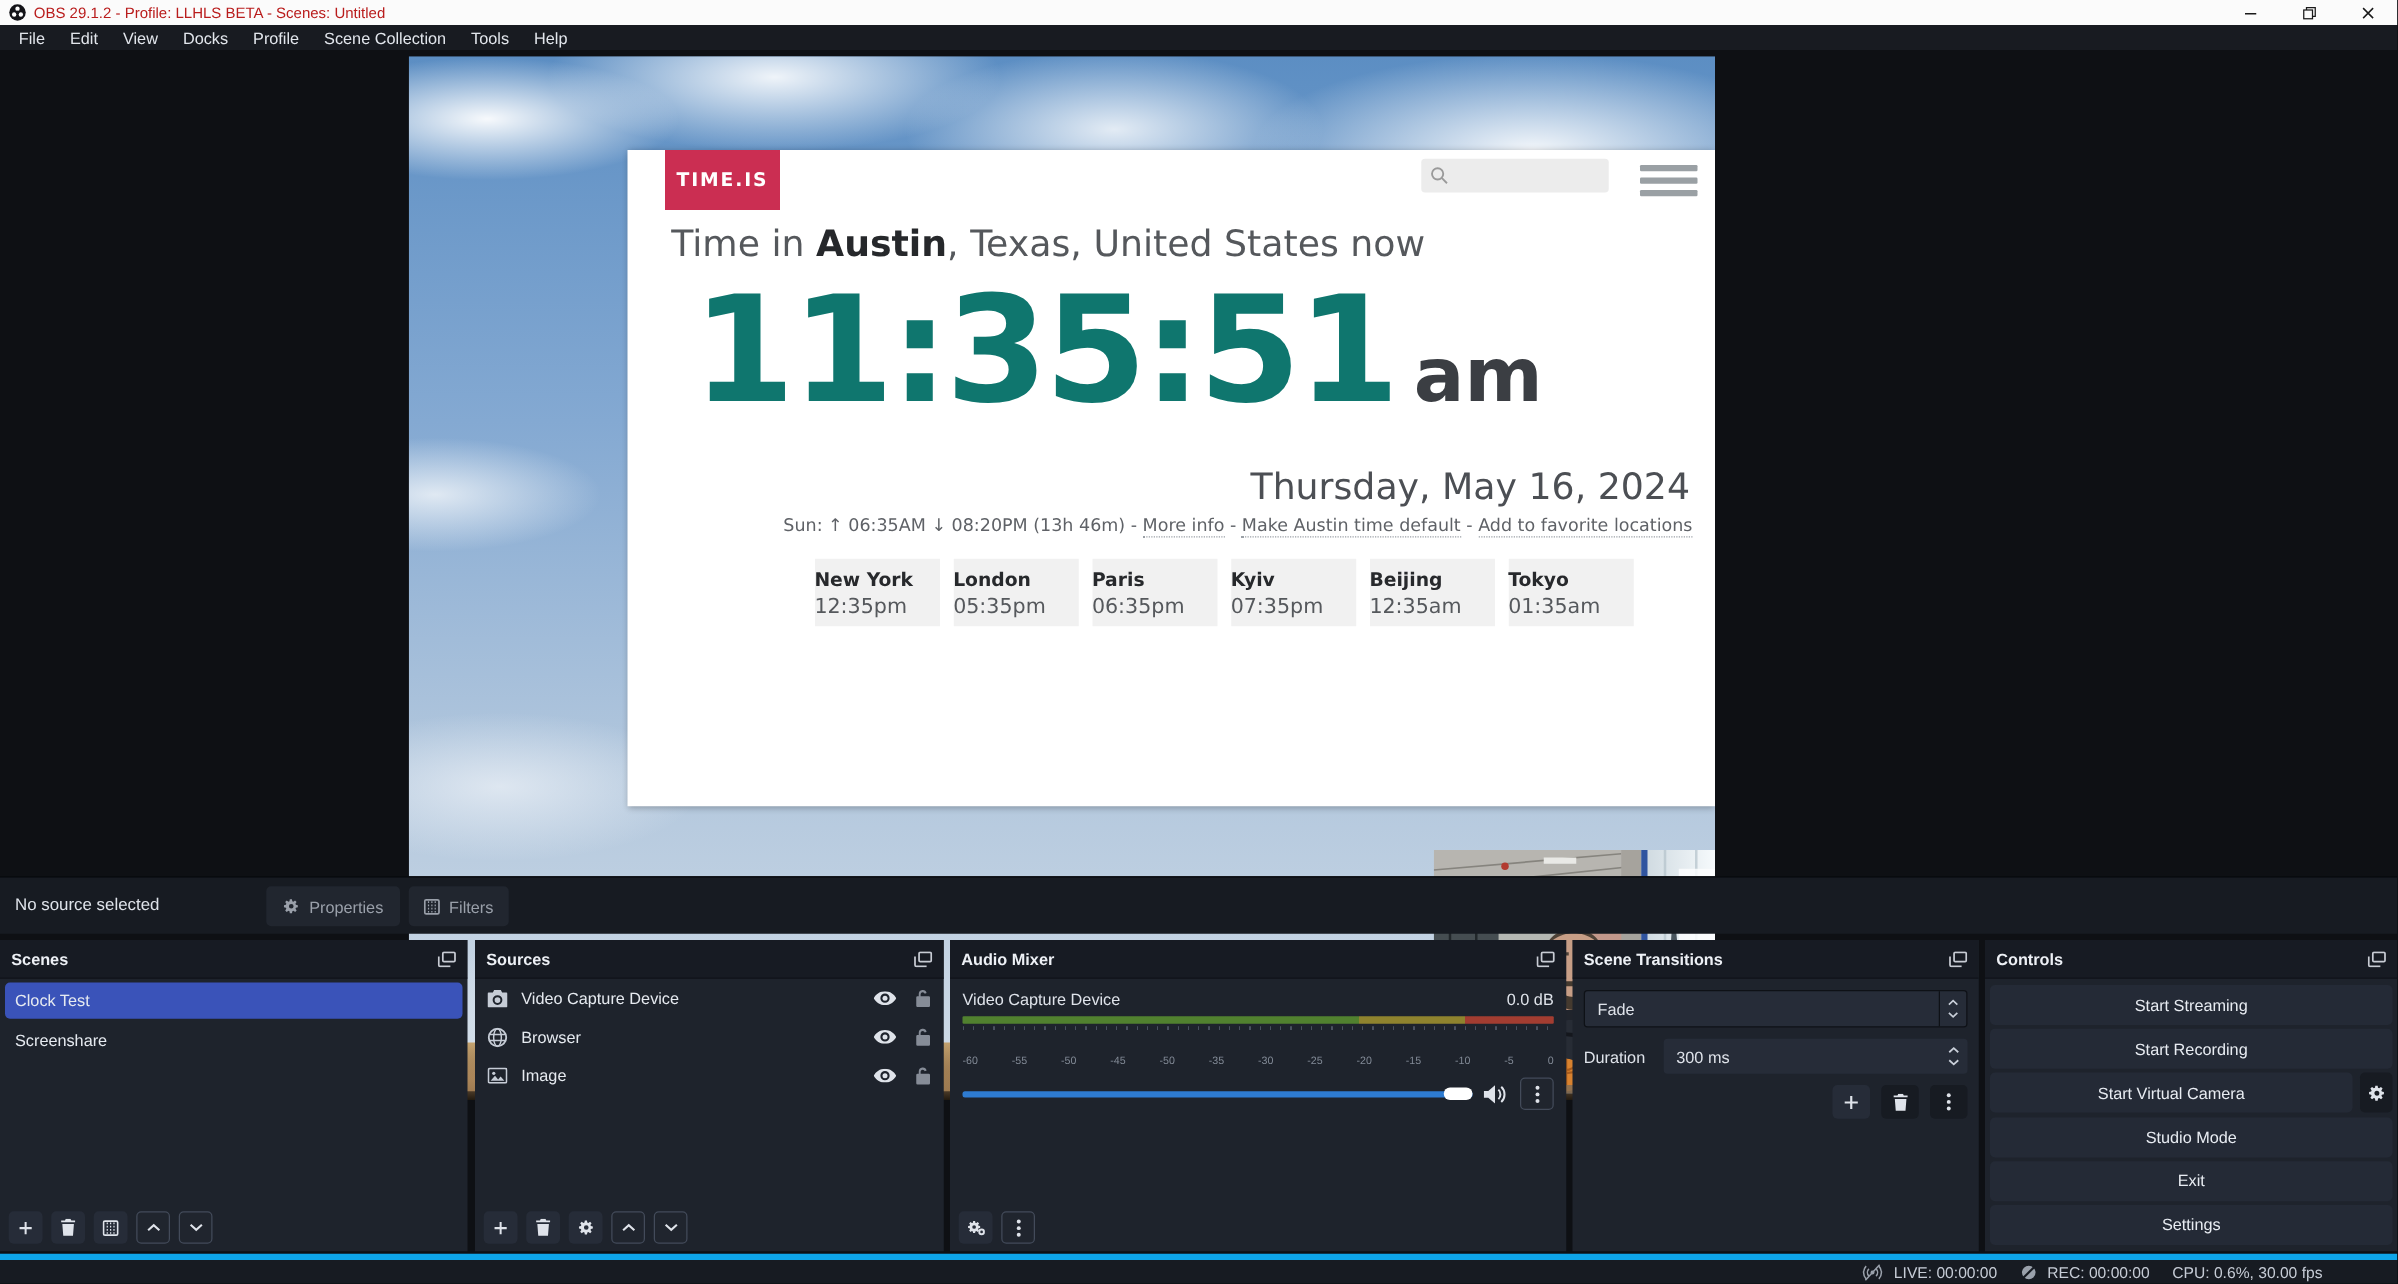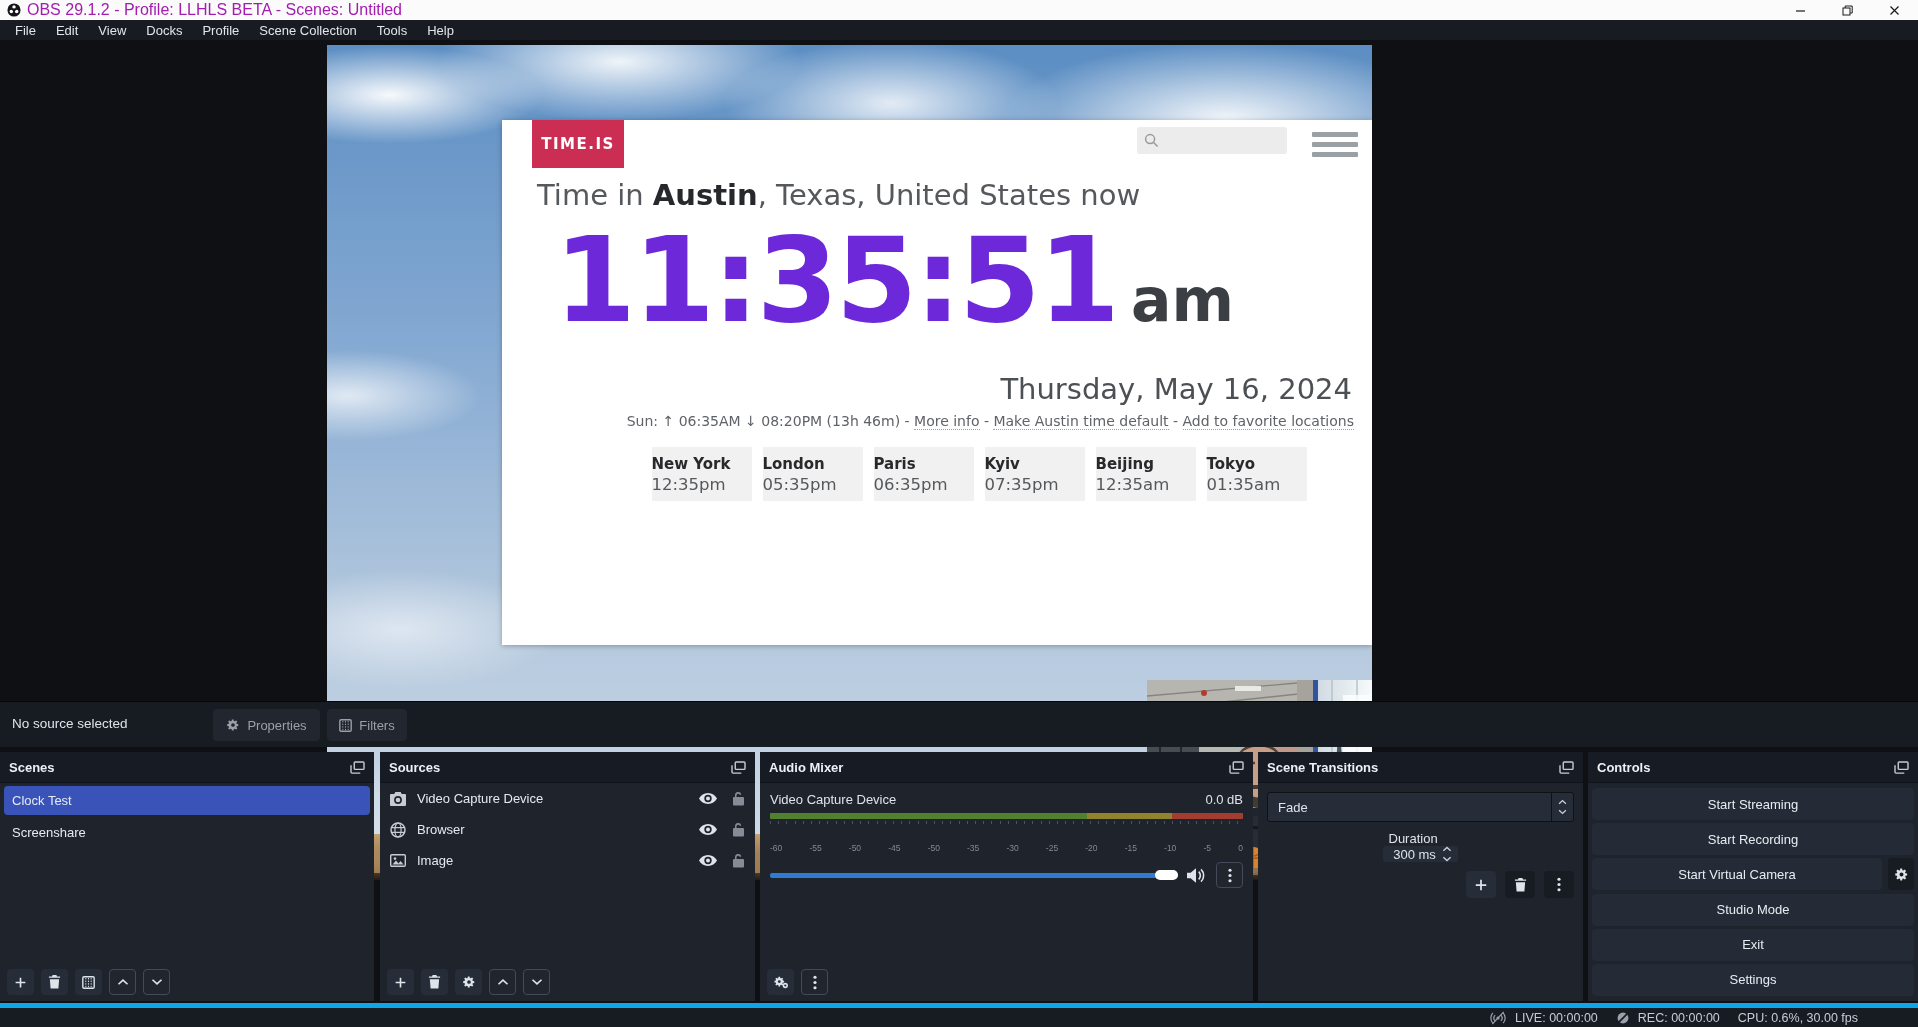--- a/index.html
+++ b/index.html
@@ -3,21 +3,21 @@
 <meta charset="utf-8">
 <style>
   * { margin:0; padding:0; box-sizing:border-box; }
   html,body { width:1918px; height:1027px; }
   body { font-family:"Liberation Sans", sans-serif; background:#0e1014; overflow:hidden; }
   .app { position:relative; width:1918px; height:1027px; background:#0e1014; overflow:hidden; }
 
   
   .titlebar { position:absolute; left:0; top:0; width:100%; height:20px; background:#fbfbfb; display:flex; align-items:center; }
   .titlebar .obs-logo { margin:0 6px 0 7px; width:14px; height:14px; }
-  .titlebar .title { font-size:16px; color:#a21caf; }
+  .titlebar .title { font-size:12px; color:#b91c1c; }
   .winbtns { position:absolute; right:0; top:0; height:20px; display:flex; }
   .winbtn { width:47px; height:20px; display:flex; align-items:center; justify-content:center; }
 
   
   .menubar { position:absolute; left:0; top:20px; width:100%; height:20px; background:#181b21; display:flex; align-items:center; padding-left:5px; }
   .menubar span { font-size:13px; color:#e2e6ec; padding:2px 10px; }
 
   
   .previewzone { position:absolute; left:0; top:40px; width:1918px; height:661px; background:#0e1014; }
   .canvas { position:absolute; left:327px; top:5px; width:1045px; height:835px; overflow:hidden; }
@@ -42,21 +42,21 @@
 
   
   .page { position:absolute; left:175px; top:75px; width:870px; height:525px; background:#fff; box-shadow:0 1px 5px rgba(0,0,0,.28); font-family:"DejaVu Sans", sans-serif; }
   .ti-logo { position:absolute; left:30px; top:0; width:92px; height:48px; background:#cb2e52; color:#fff; display:flex; align-items:center; justify-content:center; font-size:15px; font-weight:700; letter-spacing:1.5px; }
   .ti-search { position:absolute; right:85px; top:7px; width:150px; height:27px; background:#ececec; border-radius:3px; display:flex; align-items:center; padding-left:7px; }
   .ti-burger { position:absolute; right:14px; top:12px; width:46px; display:flex; flex-direction:column; gap:5px; }
   .ti-burger i { display:block; height:5px; background:#9aa0a4; border-radius:1px; }
   .ti-heading { position:absolute; left:35px; top:58px; font-size:29px; color:#55585c; white-space:nowrap; }
   .ti-heading b { color:#26282b; font-weight:700; }
   .ti-clockrow { position:absolute; left:52px; top:96px; display:flex; align-items:baseline; }
-  .ti-clock { font-size:118px; font-weight:800; letter-spacing:-3px; color:#6d28d9; line-height:1.1; }
+  .ti-clock { font-size:118px; font-weight:800; letter-spacing:-3px; color:#0f766e; line-height:1.1; }
   .ti-ampm { font-size:60px; font-weight:800; color:#3b3e43; margin-left:14px; }
   .ti-date { position:absolute; right:20px; top:252px; font-size:29px; color:#4c4f54; }
   .ti-sun { position:absolute; right:18px; top:293px; font-size:14px; color:#5f6267; white-space:nowrap; }
   .ti-sun .lnk { border-bottom:1px dotted #9aa0a6; }
   .ti-cities { position:absolute; left:0; right:0; top:327px; display:flex; justify-content:center; gap:11px; transform:translateX(42px); }
   .ti-city { width:100px; background:#f1f1f1; padding:8px 0 7px; }
   .ti-city .nm { font-size:15px; font-weight:700; color:#27292c; }
   .ti-city .tm { font-size:16.5px; color:#55585c; margin-top:2px; }
 
   
@@ -108,21 +108,21 @@
   .vol-slider { flex:1; height:10px; position:relative; display:flex; align-items:center; }
   .vol-track { width:100%; height:5px; background:#2e7bd1; border-radius:2px; }
   .vol-handle { position:absolute; right:0; top:0; width:23px; height:10px; background:#fff; border-radius:5px; }
   .vol-speaker { width:19px; color:#dfe3ea; margin:0 10px 0 9px; }
 
   
   .tr-body { padding:9px 9px 0; }
   .combo { height:30px; background:#262c38; border:1px solid #0e1116; border-radius:3px; display:flex; align-items:center; }
   .combo .cv { flex:1; padding-left:10px; font-size:13px; color:#dfe3ea; }
   .combo .carrows { width:22px; height:100%; border-left:1px solid #0e1116; display:flex; flex-direction:column; align-items:center; justify-content:center; gap:4px; color:#c9cfd9; }
-  .dur-row { margin-top:9px; display:flex; align-items:center;flex-direction:column; }
+  .dur-row { margin-top:9px; display:flex; align-items:center; }
   .dur-row .dlabel { width:64px; font-size:13px; color:#dfe3ea; }
   .spinner { flex:1; height:28px; background:#262c38; border-radius:3px; display:flex; align-items:center; }
   .spinner .sv { flex:1; padding-left:10px; font-size:13px; color:#dfe3ea; }
   .spinner .sarrows { width:22px; display:flex; flex-direction:column; align-items:center; gap:4px; color:#c9cfd9; }
   .tr-btns { margin-top:9px; display:flex; justify-content:flex-end; gap:9px; }
   .tr-btns .ib { width:30px; height:27px; }
 
   
   .ctl-col { position:absolute; left:4px; right:4px; top:36px; bottom:5px; display:flex; flex-direction:column; justify-content:space-between; }
   .cbtn { height:32px; background:#242a36; border:none; border-radius:4px; font-family:inherit; font-size:13px; color:#e8ecf2; }

